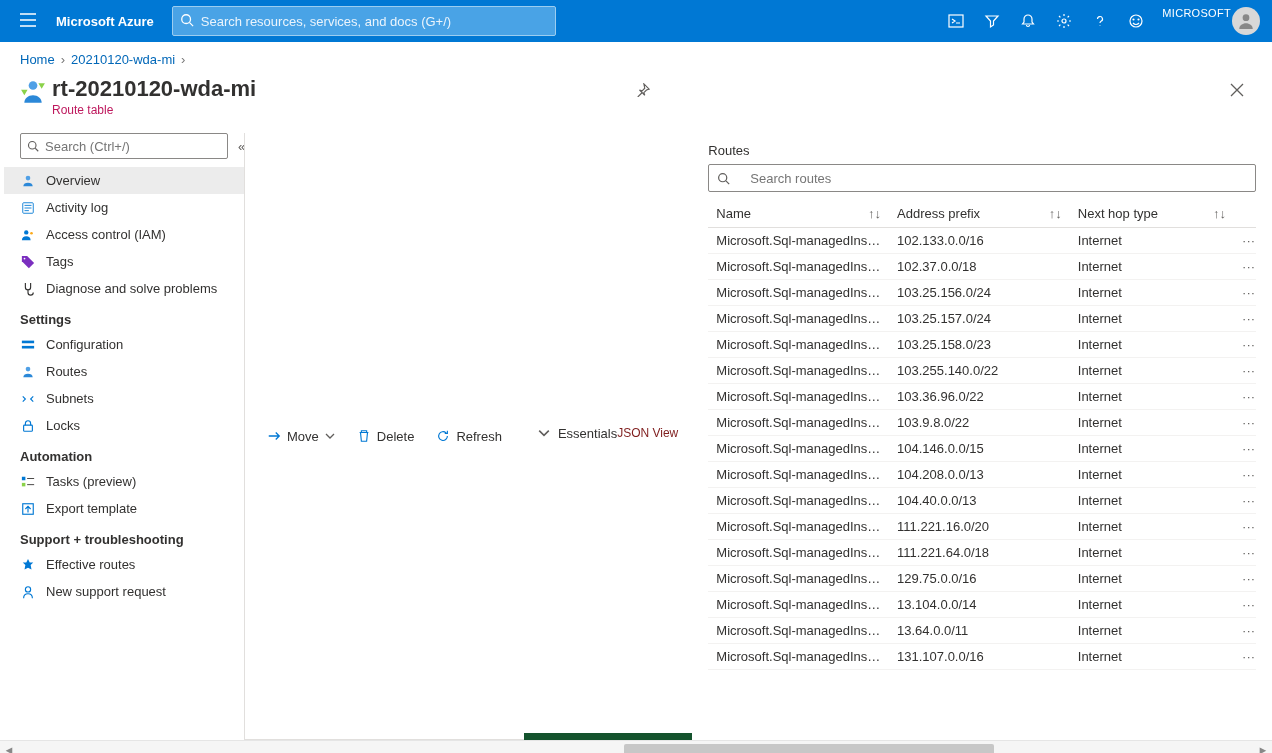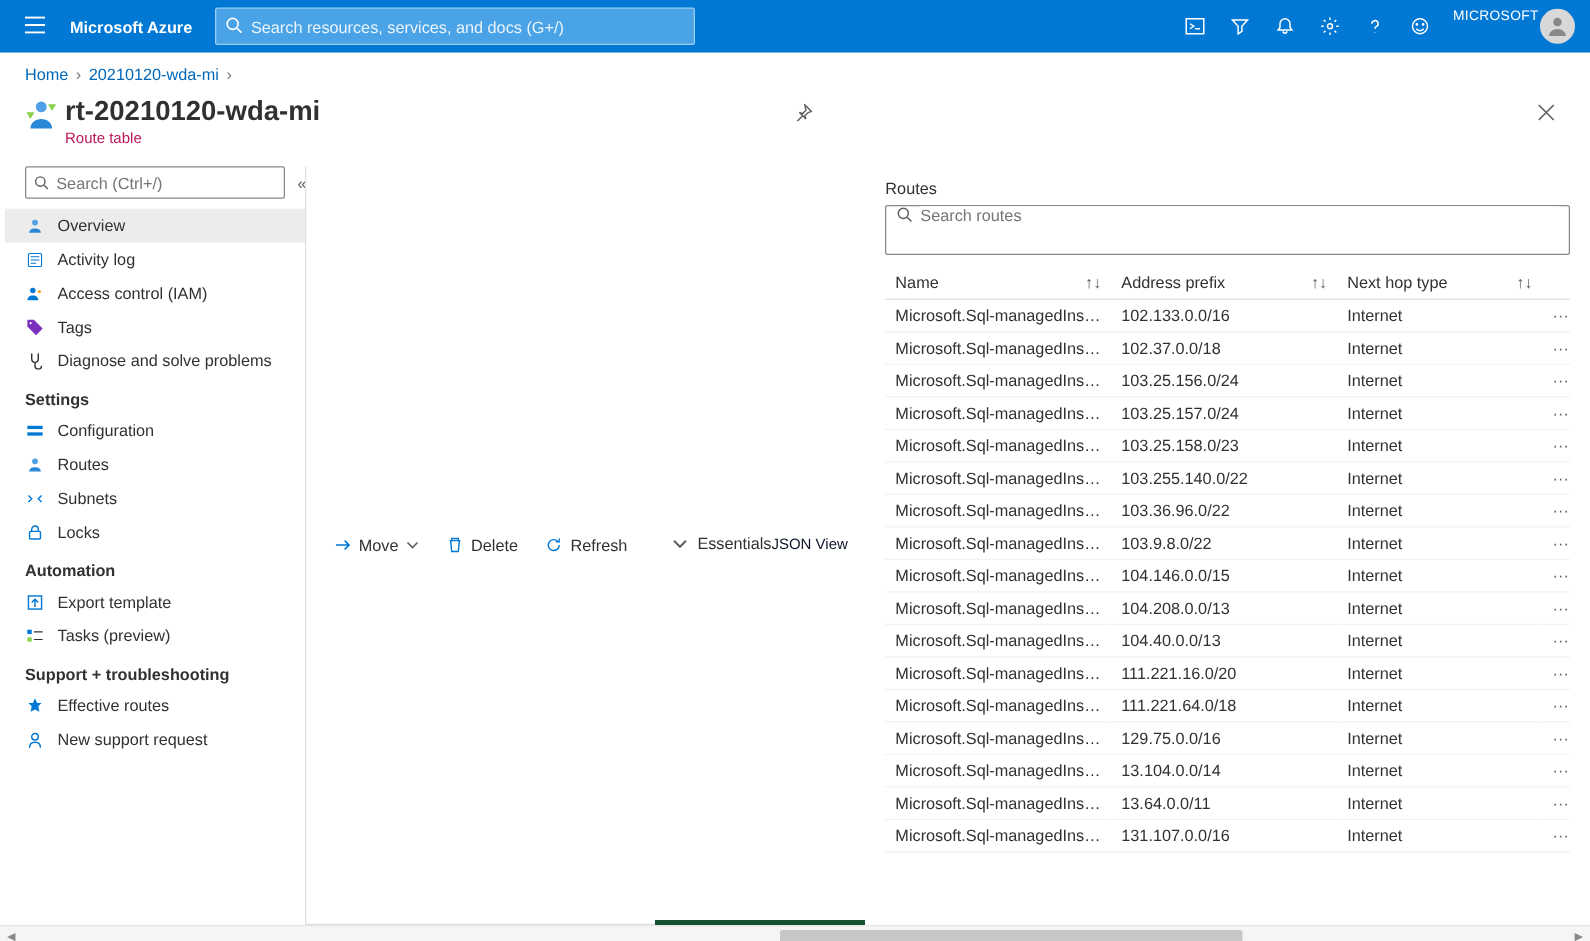--- a/index.html
+++ b/index.html
@@ -40,26 +40,26 @@
   .sidebar-search .collapse { margin-left: 10px; color:#605e5c; cursor:pointer; }
   .sidebar-section-title { padding: 10px 16px 4px 16px; font-weight: 600; color: #323130; font-size: 13px;}
   .side-item { display: flex; align-items: center; padding: 6px 10px 6px 16px; gap: 10px; cursor: pointer; font-size: 13px; }
   .side-item.selected { background: #ececec; }
   .side-item .ic { width: 16px; flex: none; display:flex; align-items:center; justify-content:center;}
   
   .main { flex: 1; display: flex; flex-direction: row; border-left: 1px solid #e1dfdd; min-width:0;}
   .toolbar { display: flex; align-items: center; gap: 6px; padding: 6px 14px; border-bottom: 1px solid #e1dfdd; }
   .tool-btn { display: flex; align-items: center; gap: 6px; padding: 4px 8px; cursor: pointer; color: #323130; font-size: 13px;}
   .tool-btn svg { color: #0078d4; }
-  .essentials-bar { display: flex; align-items: center; justify-content: space-between; padding: 6px 14px; border-bottom: 4px solid #14532d; font-size:13px;}
+  .essentials-bar { display: flex; align-items: center; justify-content: space-between; padding: 6px 14px; border-bottom: 7px solid #14532d; font-size:13px;}
   .essentials-bar .left { display: flex; align-items: center; gap: 8px; cursor:pointer; }
-  .essentials-bar .json-link { color: #0f172a; cursor: pointer; font-size: 12px;}
+  .essentials-bar .json-link { color: #7f1d1d; cursor: pointer; font-size: 12px;}
   .routes-section { padding: 10px 16px 0 16px; flex:1; display:flex; flex-direction:column; min-height:0;}
   .routes-label { font-size: 13px; margin-bottom: 6px; }
-  .search-routes { border: 1px solid #8a8886; border-radius: 2px; height: 40px; display: flex; align-items: flex-start; padding: 0 8px; margin-bottom: 8px; }
+  .search-routes { border: 1px solid #8a8886; border-radius: 2px; height: 28px; display: flex; align-items: center; padding: 0 8px; margin-bottom: 8px; gap: 14px; }
   .search-routes input { border: none; outline: none; flex: 1; font-size: 13px; margin-left: 6px; }
   .table-wrap { flex:1; overflow-y:auto; overflow-x:hidden; }
   table { width: 100%; border-collapse: collapse; table-layout: fixed; }
   th { text-align: left; font-weight: 400; color: #323130; padding: 6px 8px; border-bottom: 1px solid #e1dfdd; font-size: 13px; position: relative;}
   th .sort-icon { float: right; color: #605e5c; }
   td { padding: 5px 8px; border-bottom: 1px solid #f3f2f1; font-size: 13px; color: #323130; white-space: nowrap; overflow: hidden; text-overflow: ellipsis;}
   td.name-cell { color: #323130; }
   td.menu-cell { text-align: right; padding-right: 16px; }
   td.menu-cell .dots { cursor:pointer; color:#605e5c;}
   .bottom-scroll { height: 18px; display:flex; align-items:center; background:#f5f5f5; border-top:1px solid #e5e5e5;}
@@ -260,36 +260,36 @@
             <rect x="3" y="7" width="10" height="7" rx="1"></rect>
             <path d="M5 7V5a3 3 0 0 1 6 0v2"></path>
           </svg>
         </span>
       <span>Locks</span>
     </div>
 
     <div class="sidebar-section-title">Automation</div>
     <div class="side-item">
       <span class="ic">
-          <svg width="14" height="14" viewBox="0 0 16 16" fill="none" stroke="#0078d4" stroke-width="1.3">
-            <rect x="2" y="2" width="12" height="12"></rect>
-            <path d="M5 8l3-3 3 3M8 5v7"></path>
-          </svg>
-        </span>
-      <span>Export template</span>
-    </div>
-    <div class="side-item">
-      <span class="ic">
           <svg width="14" height="14" viewBox="0 0 16 16" fill="#0078d4">
             <rect x="1" y="2" width="4" height="4"></rect>
             <rect x="1" y="9" width="4" height="4" fill="#8bd24a"></rect>
             <path d="M7 4h8M7 11h8" stroke="#323130"></path>
           </svg>
         </span>
       <span>Tasks (preview)</span>
+    </div>
+    <div class="side-item">
+      <span class="ic">
+          <svg width="14" height="14" viewBox="0 0 16 16" fill="none" stroke="#0078d4" stroke-width="1.3">
+            <rect x="2" y="2" width="12" height="12"></rect>
+            <path d="M5 8l3-3 3 3M8 5v7"></path>
+          </svg>
+        </span>
+      <span>Export template</span>
     </div>
 
     <div class="sidebar-section-title">Support + troubleshooting</div>
     <div class="side-item">
       <span class="ic">
           <svg width="14" height="14" viewBox="0 0 16 16" fill="#0078d4">
             <path d="M8 1l2 4h4l-3 3 1 5-4-2-4 2 1-5-3-3h4z"></path>
           </svg>
         </span>
       <span>Effective routes</span>

